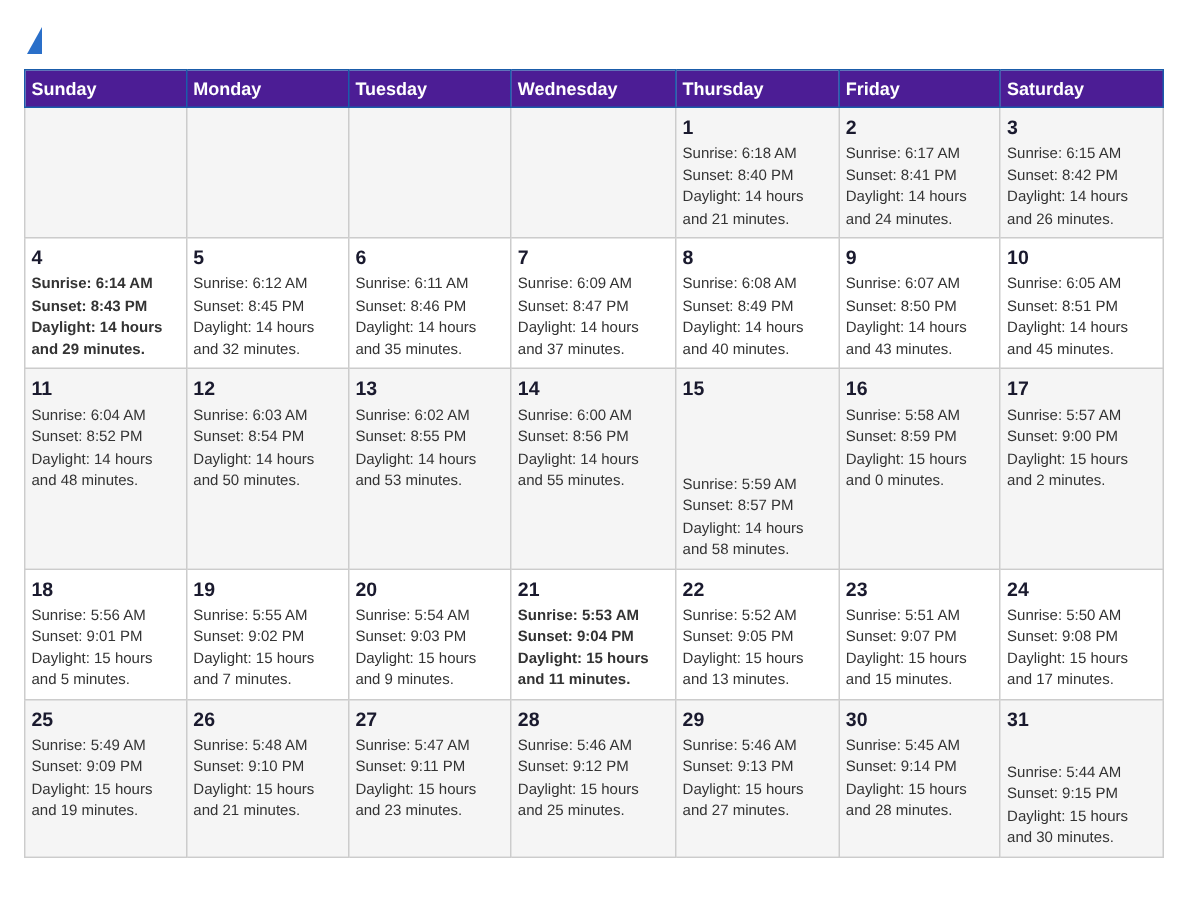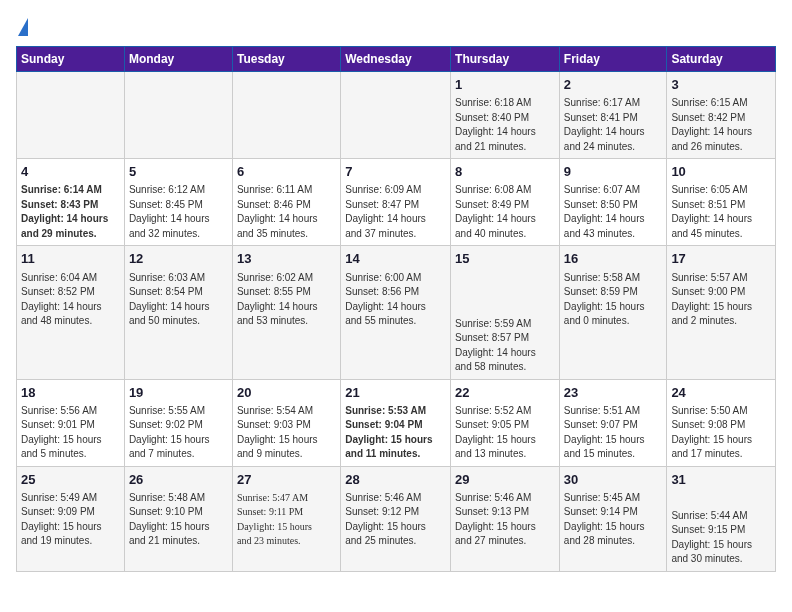--- a/index.html
+++ b/index.html
@@ -322,21 +322,21 @@
         </td>
         <td>
           <span class="day-number">26</span>
           <div class="day-info" style="white-space: pre-line;">Sunrise: 5:48 AM
 Sunset: 9:10 PM
 Daylight: 15 hours
 and 21 minutes.</div>
         </td>
         <td>
           <span class="day-number">27</span>
-          <div class="day-info" style="white-space: pre-line; font-family: Liberation Serif, serif;">Sunrise: 5:47 AM
+          <div class="day-info" style="white-space: pre-line;">Sunrise: 5:47 AM
 Sunset: 9:11 PM
 Daylight: 15 hours
 and 23 minutes.</div>
         </td>
         <td>
           <span class="day-number">28</span>
           <div class="day-info" style="white-space: pre-line;">Sunrise: 5:46 AM
 Sunset: 9:12 PM
 Daylight: 15 hours
 and 25 minutes.</div>

